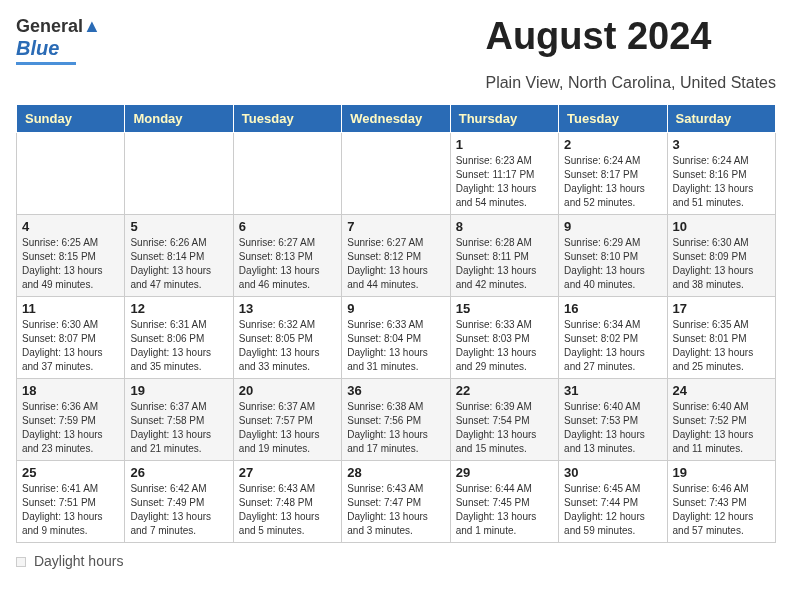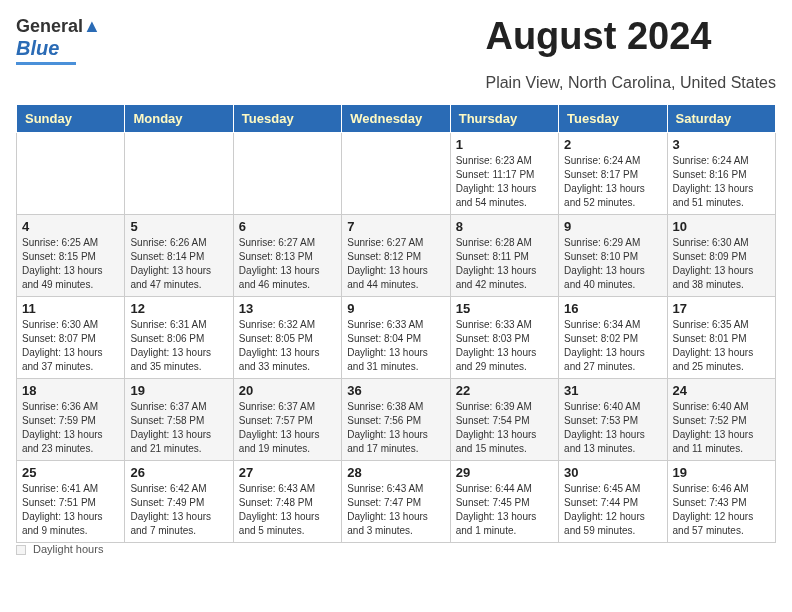--- a/index.html
+++ b/index.html
@@ -83,21 +83,22 @@
     }
     .day-detail {
       font-size: 10px;
       line-height: 1.4;
       color: #333;
     }
     .empty-cell {
       background: #fff !important;
     }
     .footer {
-      font-size: 11px;
+      margin-top: 10px;
+      font-size: 14px;
       color: #555;
       text-align: left;
     }
     .footer-dot {
       display: inline-block;
       width: 10px;
       height: 10px;
       background: #f5f5f5;
       border: 1px solid #ccc;
       margin-right: 4px;

